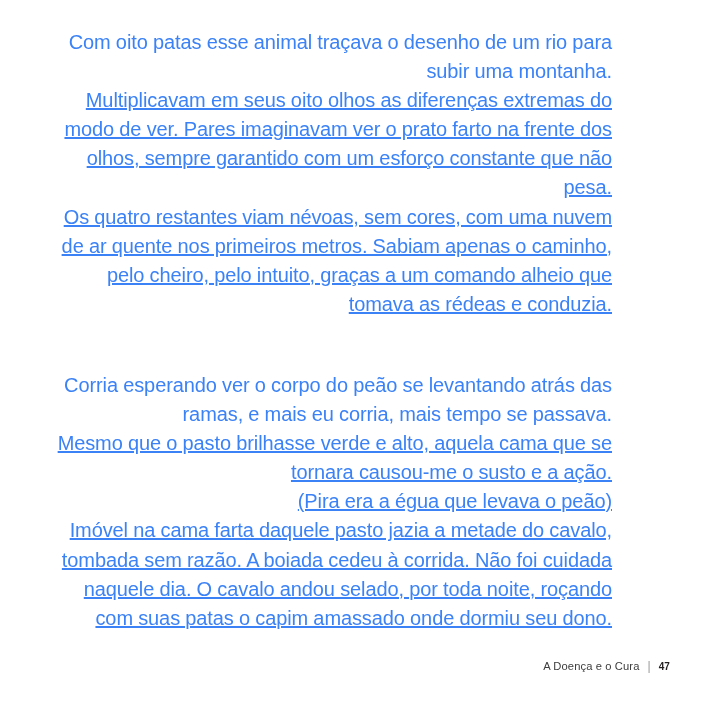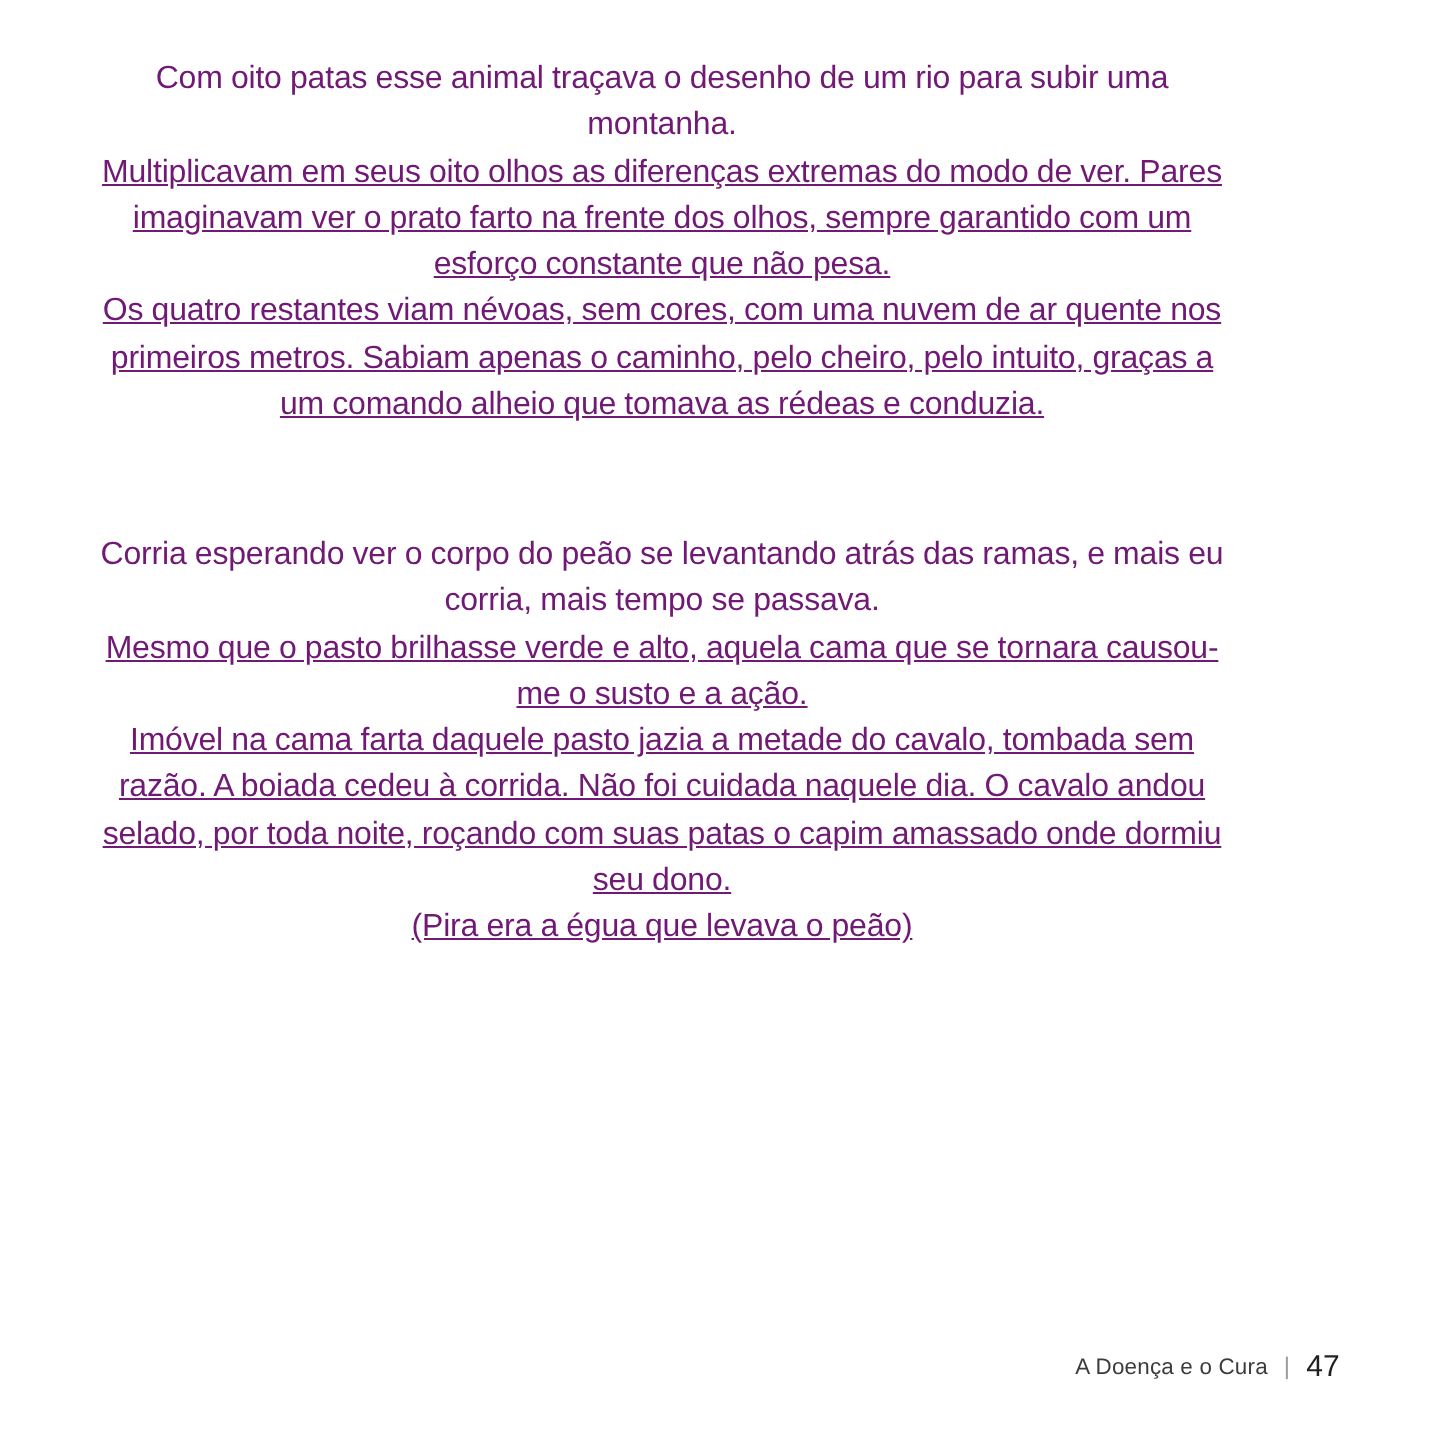--- a/index.html
+++ b/index.html
@@ -22,78 +22,79 @@
     box-sizing: border-box;
     padding: 0;
   }
   .text-column {
     position: absolute;
     left: 50px;
     top: 28px;
     width: 562px;
   }
   .para {
-    font-size: 16px;
+    font-size: 20px;
     line-height: 1.455;
     margin: 0;
     letter-spacing: -0.1px;
     word-spacing: -0.2px;
-    color: #701a75;
-    text-align: center;
+    color: #3b82f6;
+    text-align: right;
   }
   .block {
     margin: 0;
   }
   .block + .block {
     margin-top: 0;
     text-decoration: underline;
   }
   .gap {
     height: 52px;
   }
   .footer {
     position: absolute;
     right: 50px;
-    bottom: 28px;
+    bottom: 48px;
     display: flex;
     align-items: center;
     gap: 8px;
     font-size: 11.2px;
     color: #3c3c3c;
     letter-spacing: 0.1px;
   }
   .footer .sep {
     color: #9a9a9a;
     font-size: 12px;
     line-height: 1;
     position: relative;
     top: -0.5px;
   }
   .footer .pagenum {
-    font-size: 15px;
+    font-size: 10px;
     color: #231f20;
+    font-weight: bold;
   }
 </style>
 </head>
 <body>
 
 <div class="page">
 
   <div class="text-column">
 
     <p class="para block">Com oito patas esse animal traçava o desenho de um rio para subir uma montanha.</p>
     <p class="para block">Multiplicavam em seus oito olhos as diferenças extremas do modo de ver. Pares imaginavam ver o prato farto na frente dos olhos, sempre garantido com um esforço constante que não pesa.</p>
     <p class="para block">Os quatro restantes viam névoas, sem cores, com uma nuvem de ar quente nos primeiros metros. Sabiam apenas o caminho, pelo cheiro, pelo intuito, graças a um comando alheio que tomava as rédeas e conduzia.</p>
 
     <div class="gap"></div>
 
     <p class="para block">Corria esperando ver o corpo do peão se levantando atrás das ramas, e mais eu corria, mais tempo se passava.</p>
     <p class="para block">Mesmo que o pasto brilhasse verde e alto, aquela cama que se tornara causou-me o susto e a ação.</p>
+    <p class="para block">(Pira era a égua que levava o peão)</p>
     <p class="para block">Imóvel na cama farta daquele pasto jazia a metade do cavalo, tombada sem razão. A boiada cedeu à corrida. Não foi cuidada naquele dia. O cavalo andou selado, por toda noite, roçando com suas patas o capim amassado onde dormiu seu dono.</p>
-    <p class="para block">(Pira era a égua que levava o peão)</p>
 
   </div>
 
   <div class="footer">
     <span>A Doença e o Cura</span>
     <span class="sep">|</span>
     <span class="pagenum">47</span>
   </div>
 
 </div>

